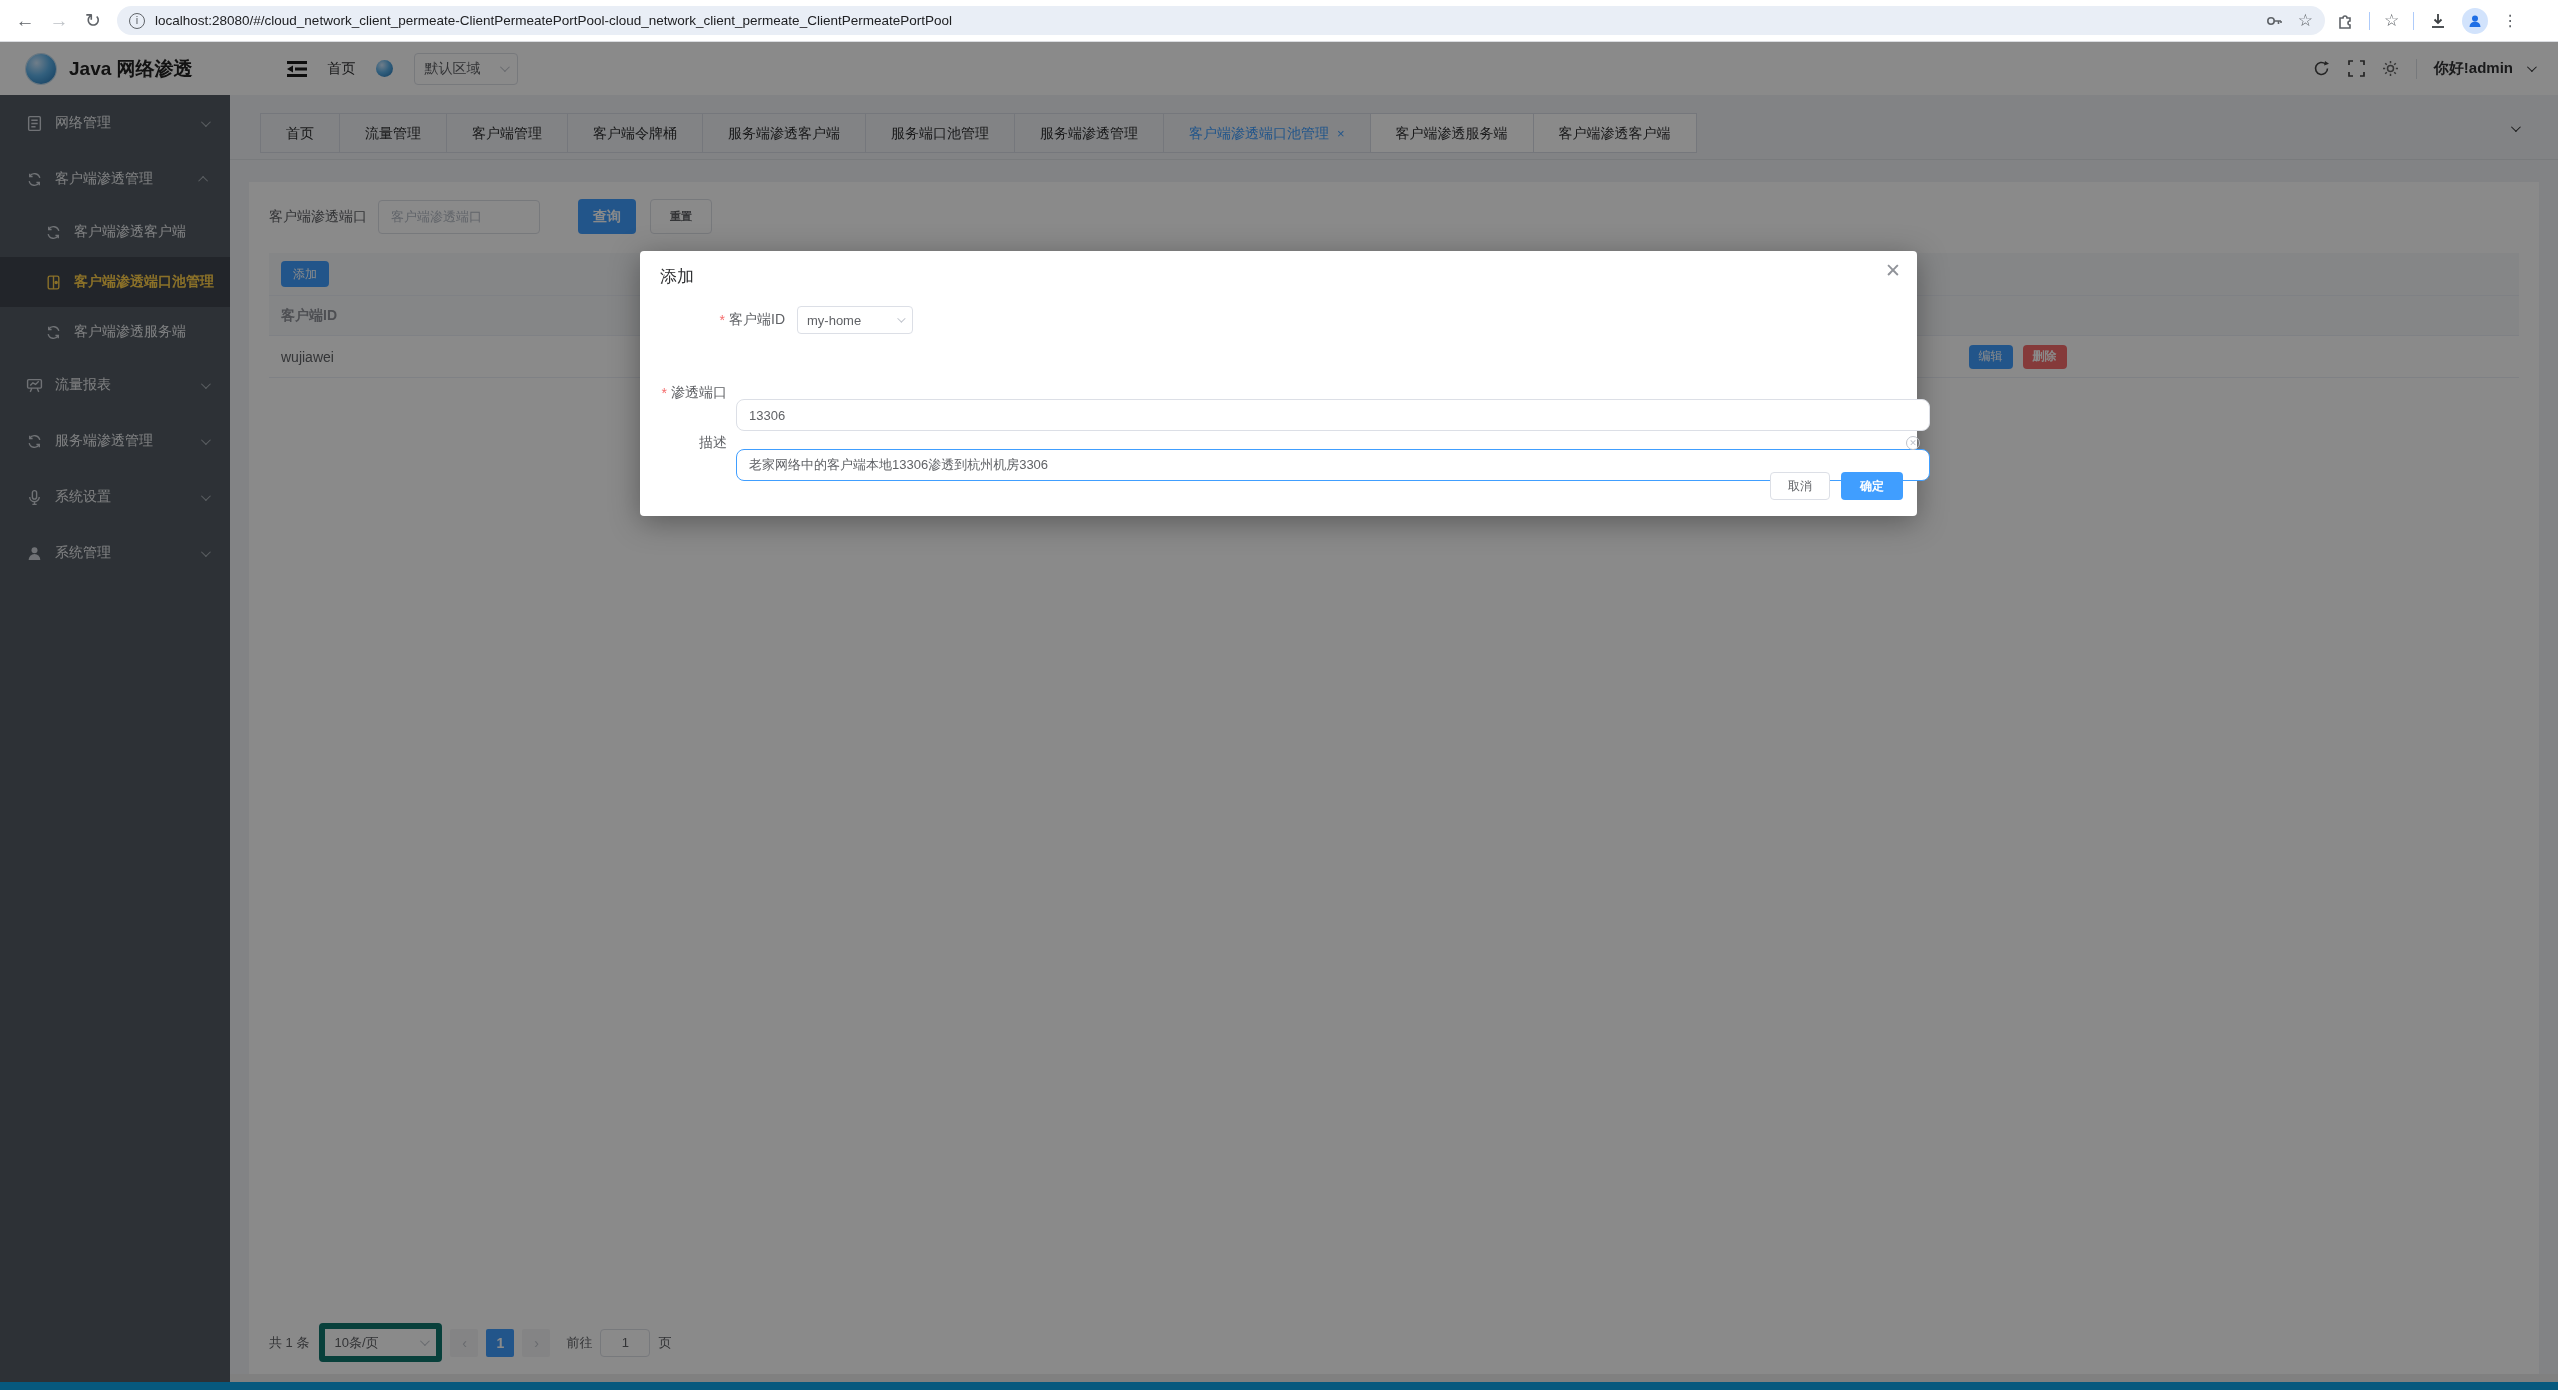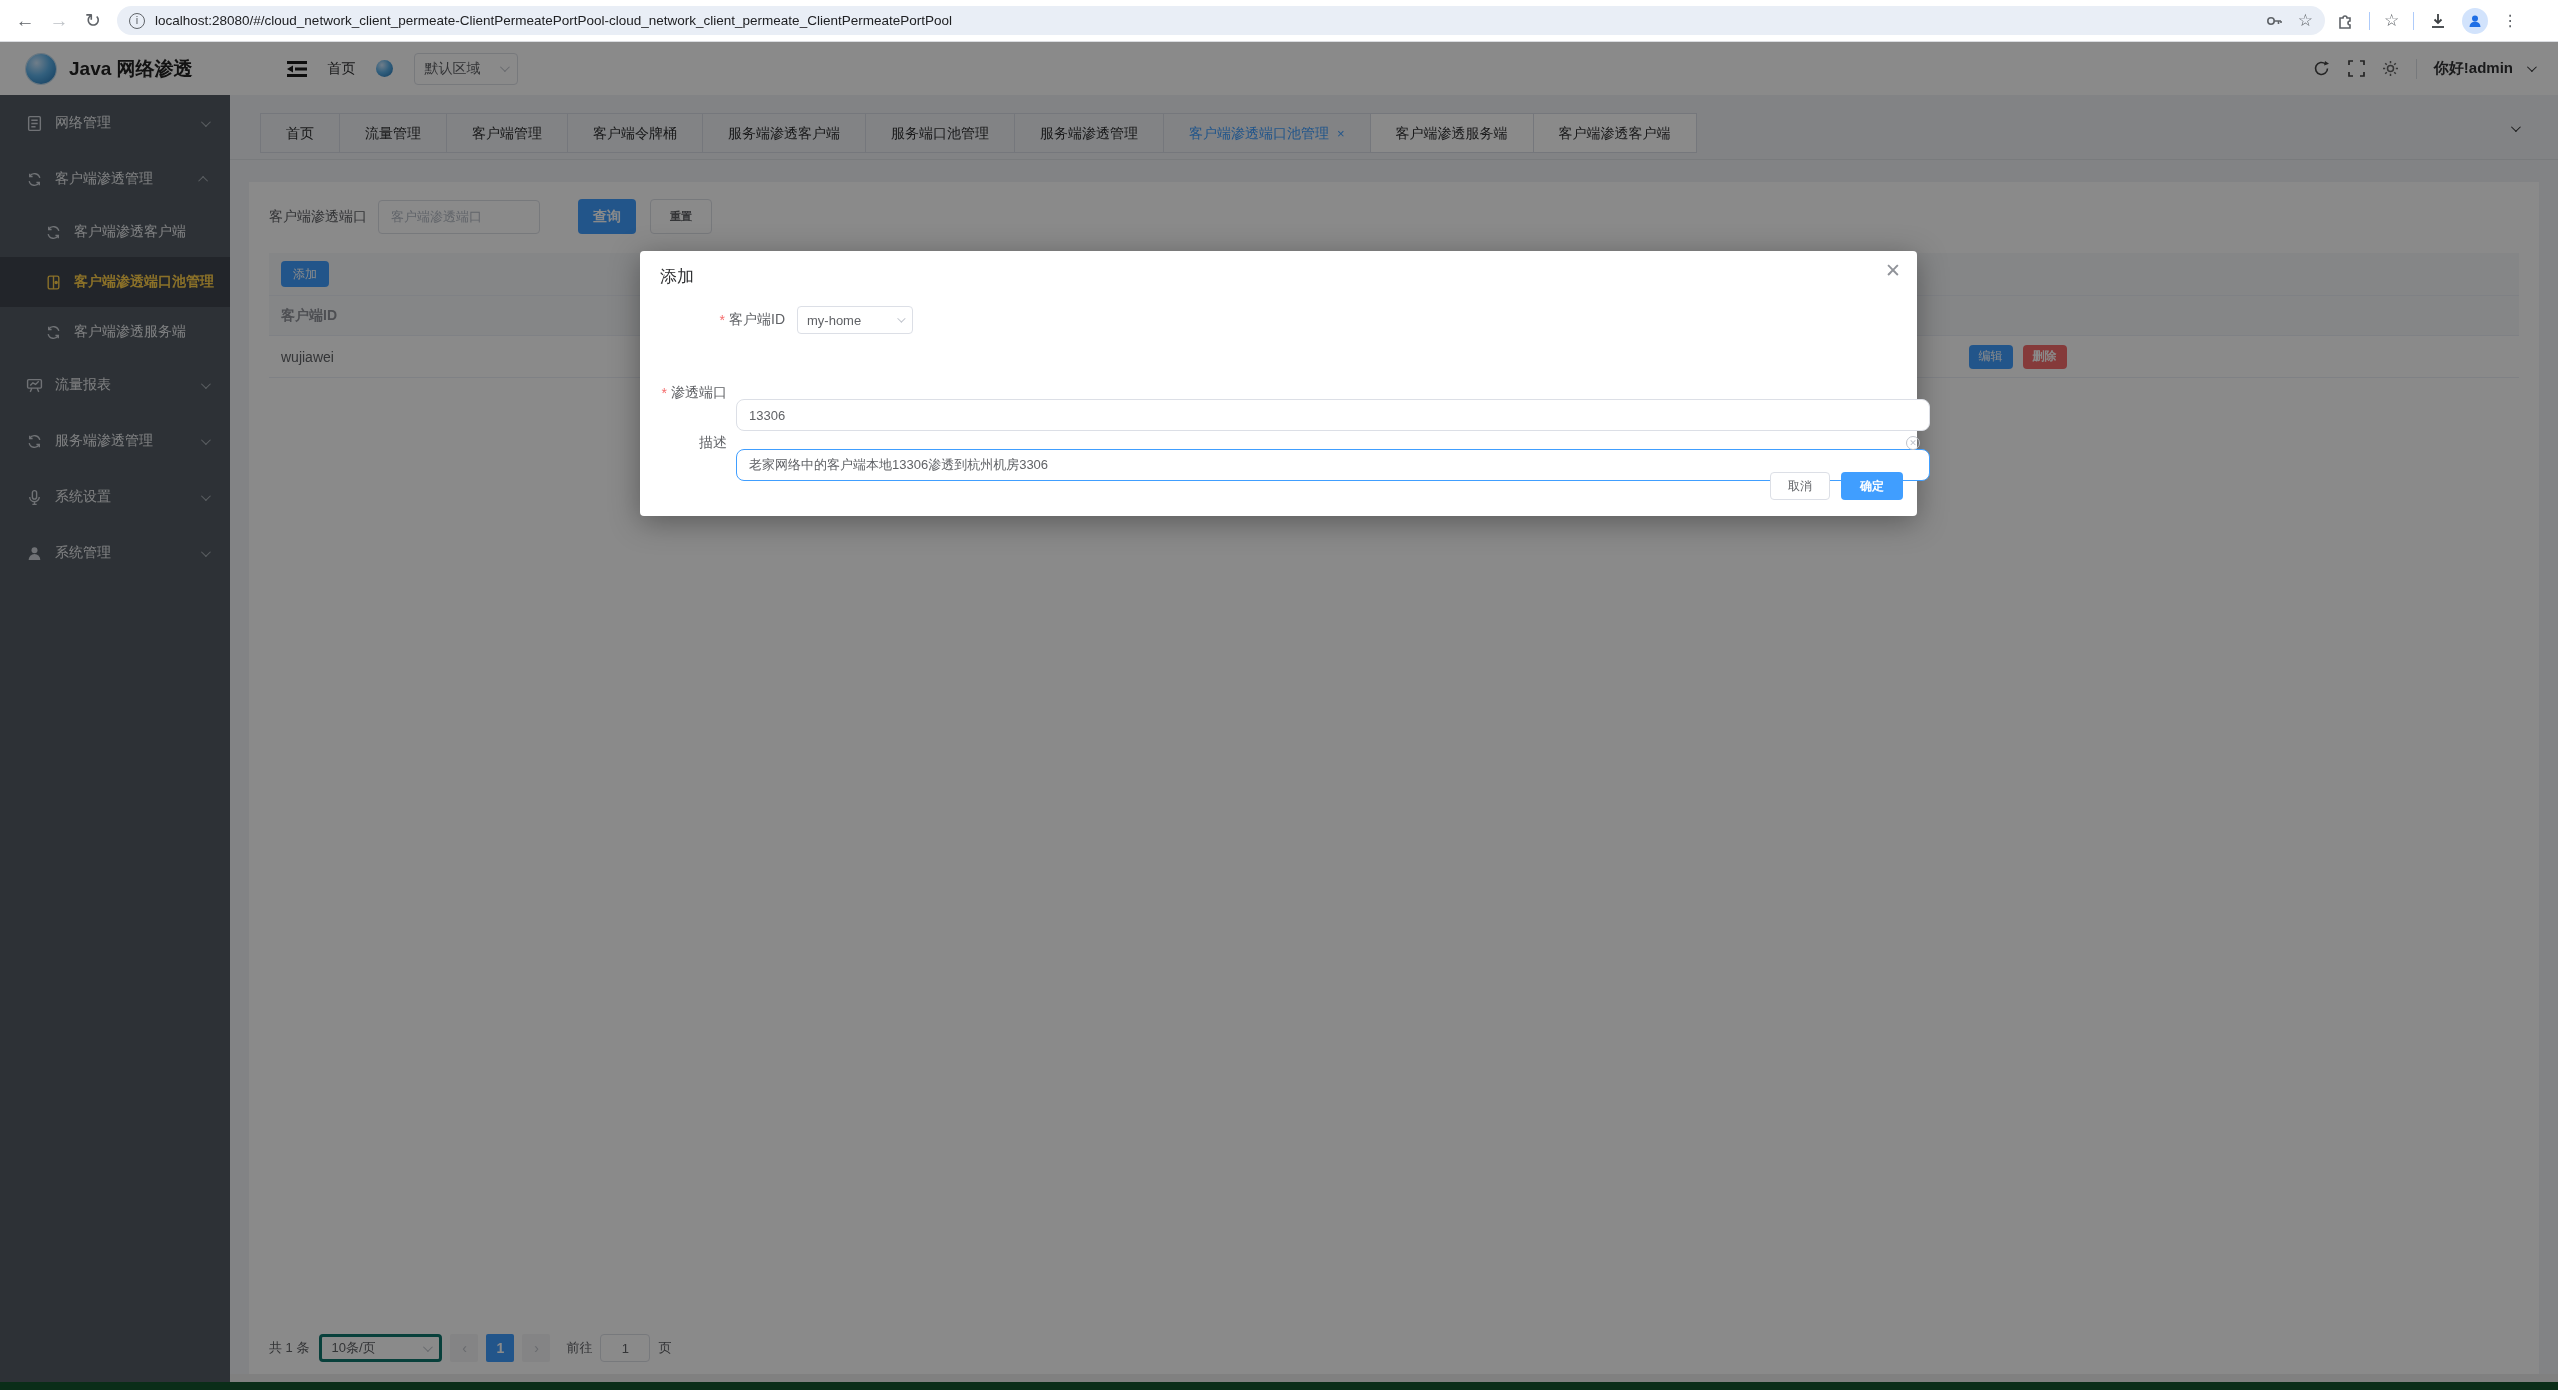--- a/index.html
+++ b/index.html
@@ -15,21 +15,21 @@
   .url-info { width:16px; height:16px; border:1.4px solid #5f6368; border-radius:50%; color:#5f6368; font-size:11px; line-height:13px; text-align:center; flex:0 0 auto; }
   .url-text { margin-left:10px; font-size:13.5px; color:#202124; white-space:nowrap; overflow:hidden; flex:1; }
   .pill-ic { color:#5f6368; margin-left:14px; flex:0 0 auto; display:flex; align-items:center; }
   .chrome-right { display:flex; align-items:center; margin-left:10px; gap:14px; }
   .vdiv { width:1px; height:18px; background:#aecbfa; }
   .star-glyph { font-size:17px; color:#5f6368; }
   .avatar { width:26px; height:26px; border-radius:50%; background:#d2e3fc; display:flex; align-items:center; justify-content:center; }
   .kebab { font-size:16px; color:#5f6368; letter-spacing:0; margin-right:12px; }
 
   
-  .app { position:absolute; left:0; top:42px; width:2558px; height:1348px; background:#14532d; }
+  .app { position:absolute; left:0; top:42px; width:2558px; height:1348px; background:#0ea5e9; }
 
   .app-header { position:absolute; left:0; top:0; width:100%; height:53px; background:#fff; display:flex; align-items:center; z-index:2; }
   .logo { width:30px; height:30px; border-radius:50%; margin-left:26px; background:radial-gradient(circle at 35% 30%, #cfe9ff 0%, #5eb1e8 45%, #1f6fae 100%); box-shadow:0 0 0 1px rgba(80,150,200,.35); }
   .app-title { font-size:19px; font-weight:bold; margin-left:13px; color:#222; }
   .collapse-ic { margin-left:94px; cursor:pointer; display:flex; }
   .crumb { margin-left:21px; font-size:14px; color:#303133; cursor:pointer; }
   .minilogo { width:17px; height:17px; border-radius:50%; margin-left:20px; background:radial-gradient(circle at 35% 30%, #cfe9ff 0%, #5eb1e8 45%, #1f6fae 100%); }
   .region-select { margin-left:21px; width:104px; height:32px; border:1px solid #dcdfe6; border-radius:4px; display:flex; align-items:center; padding:0 10px; color:#606266; cursor:pointer; }
   .region-select .chev { margin-left:auto; color:#c0c4cc; }
   .hdr-right { margin-left:auto; display:flex; align-items:center; margin-right:24px; gap:17px; color:#444; }
@@ -80,21 +80,21 @@
   .btn-add { height:26px; padding:0 12px; font-size:12px; }
   .tbl-header { height:40px; background:#f5f7fa; display:flex; border-bottom:1px solid #ebeef5; }
   .th { width:25%; display:flex; align-items:center; padding-left:12px; color:#909399; font-weight:bold; font-size:14px; }
   .tbl-row { height:42px; background:#fff; display:flex; border-bottom:1px solid #ebeef5; }
   .td { width:25%; display:flex; align-items:center; padding-left:12px; color:#606266; font-size:14px; }
   .btn-mini { height:24px; padding:0 10px; font-size:12px; }
   .btn-mini + .btn-mini { margin-left:10px; }
 
   .pagination { position:absolute; left:20px; bottom:13px; display:flex; align-items:center; font-size:13px; color:#606266; }
   .pg-total { margin-right:10px; }
-  .pg-size { width:123px; height:28px; border:3px solid #0f766e; border-radius:4px; display:flex; align-items:center; padding:0 9px; color:#606266; cursor:pointer; }
+  .pg-size { width:123px; height:39px; border:6px solid #0f766e; border-radius:4px; display:flex; align-items:center; padding:0 9px; color:#606266; cursor:pointer; }
   .pg-size .chev { margin-left:auto; color:#c0c4cc; }
   .pg-btn { width:28px; height:28px; margin-left:8px; border-radius:2px; background:#f4f4f5; color:#c0c4cc; display:flex; align-items:center; justify-content:center; font-size:14px; cursor:pointer; }
   .pg-cur { background:#409EFF; color:#fff; font-weight:bold; }
   .pg-goto { margin-left:16px; }
   .pg-input { width:50px; height:28px; border:1px solid #dcdfe6; border-radius:4px; margin:0 8px; text-align:center; font-size:13px; color:#606266; outline:none; font-family:inherit; }
 
   .hscroll { position:absolute; left:0; bottom:0; width:100%; height:8px; background:#ececec; z-index:3; }
 
   
   .overlay { position:absolute; inset:0; background:rgba(0,0,0,0.46); z-index:50; }

